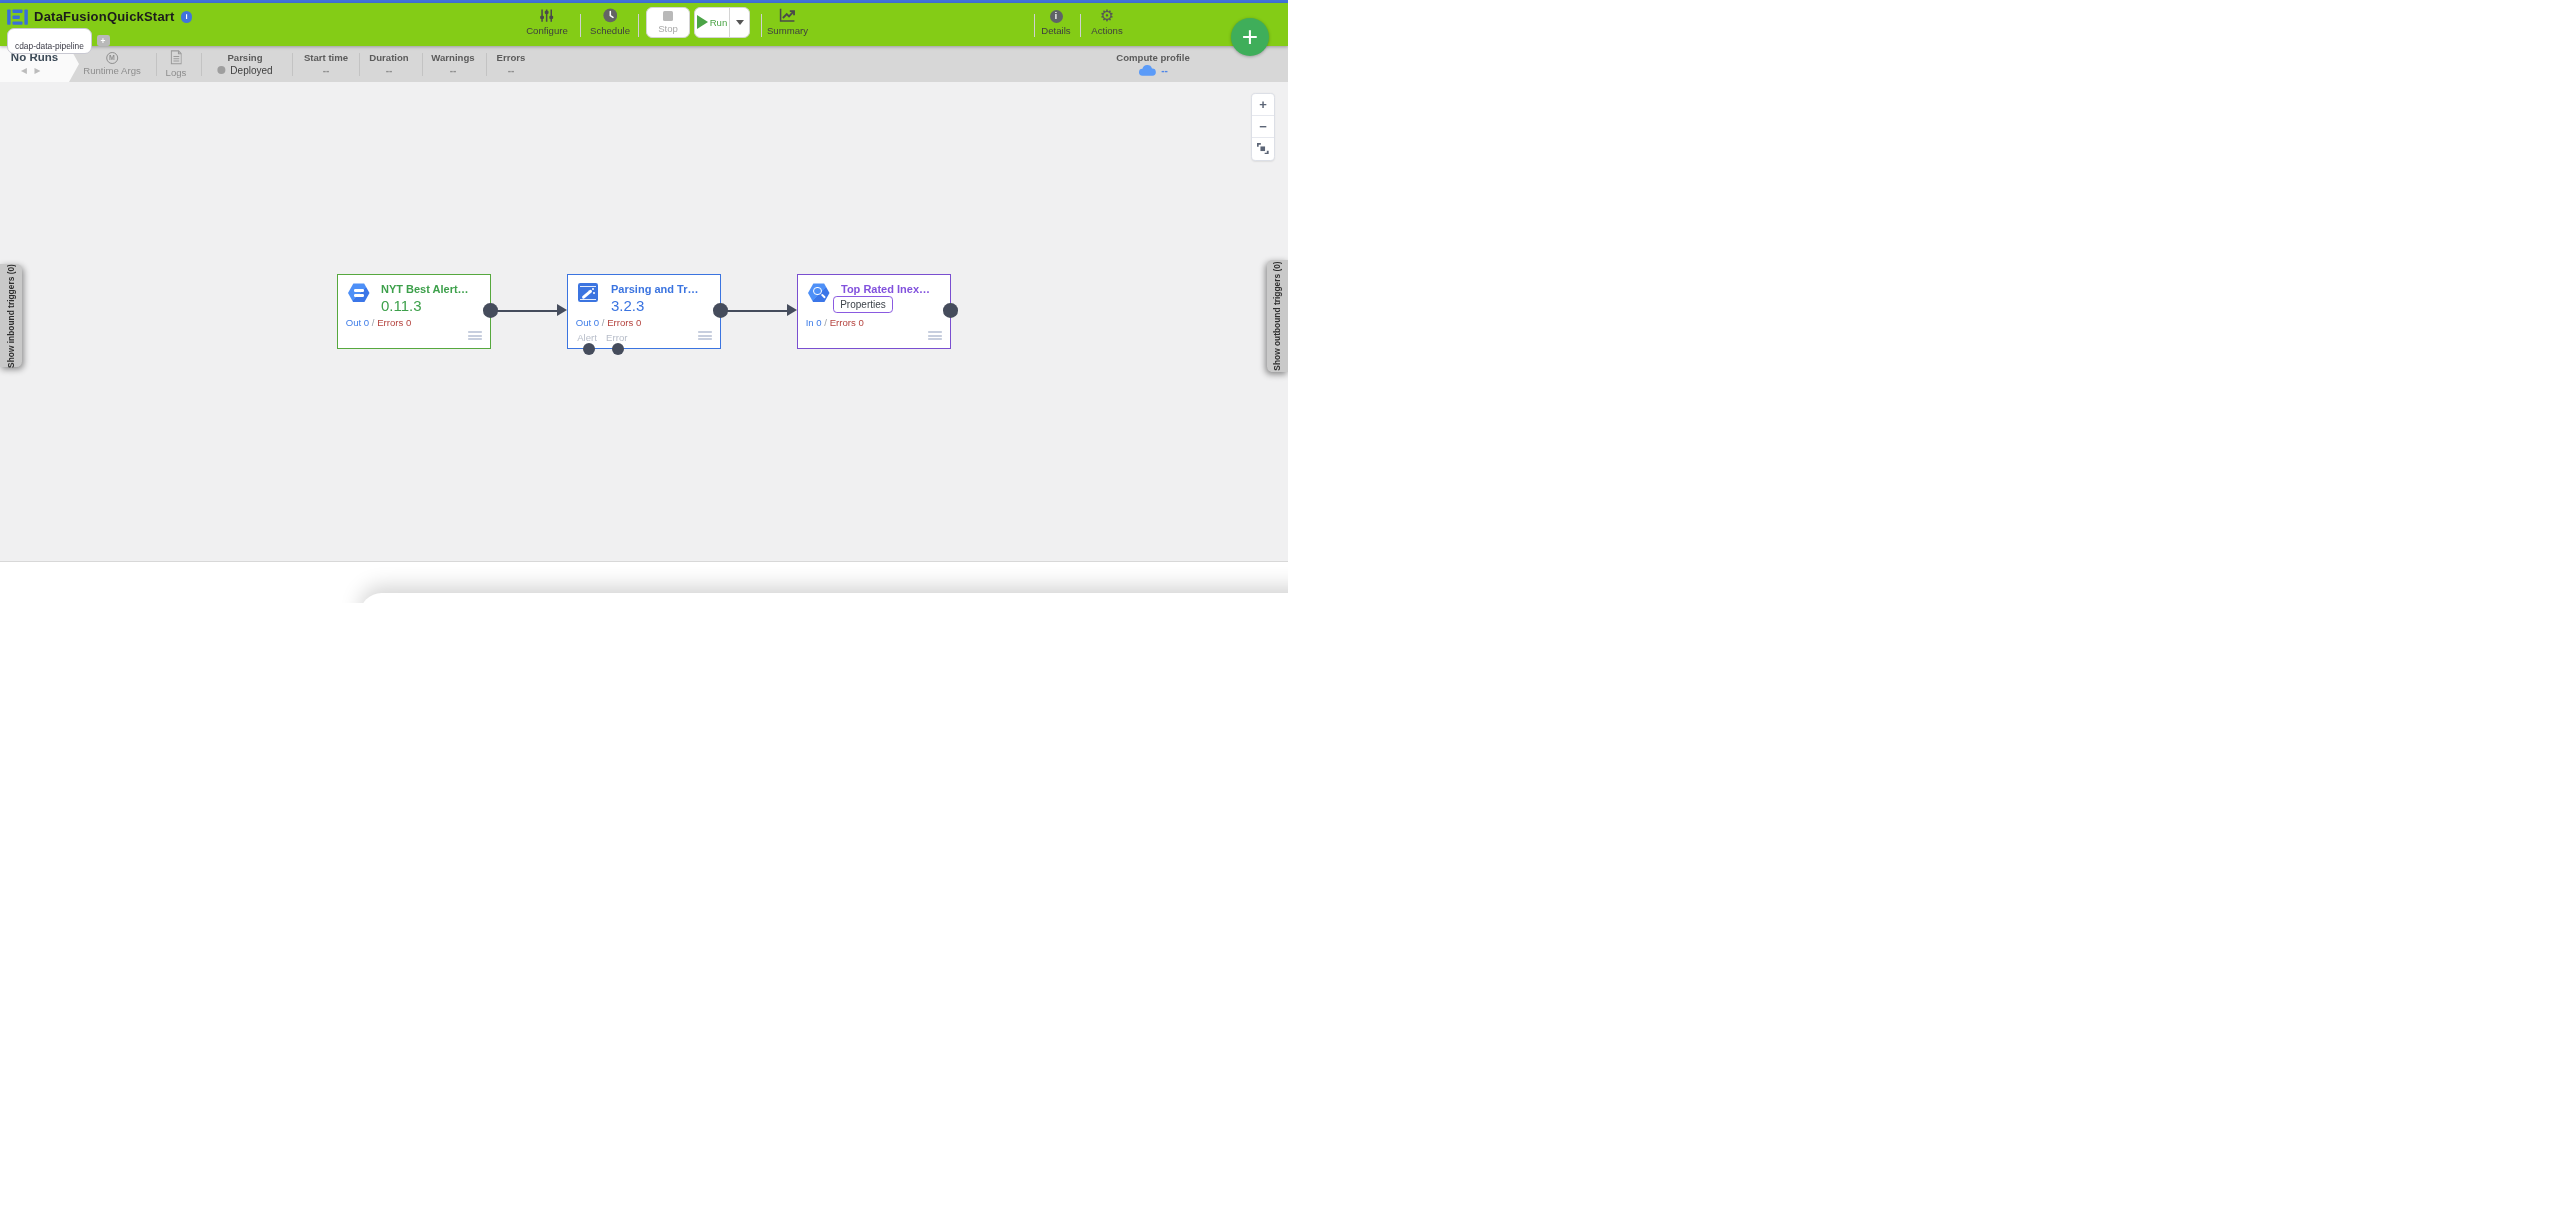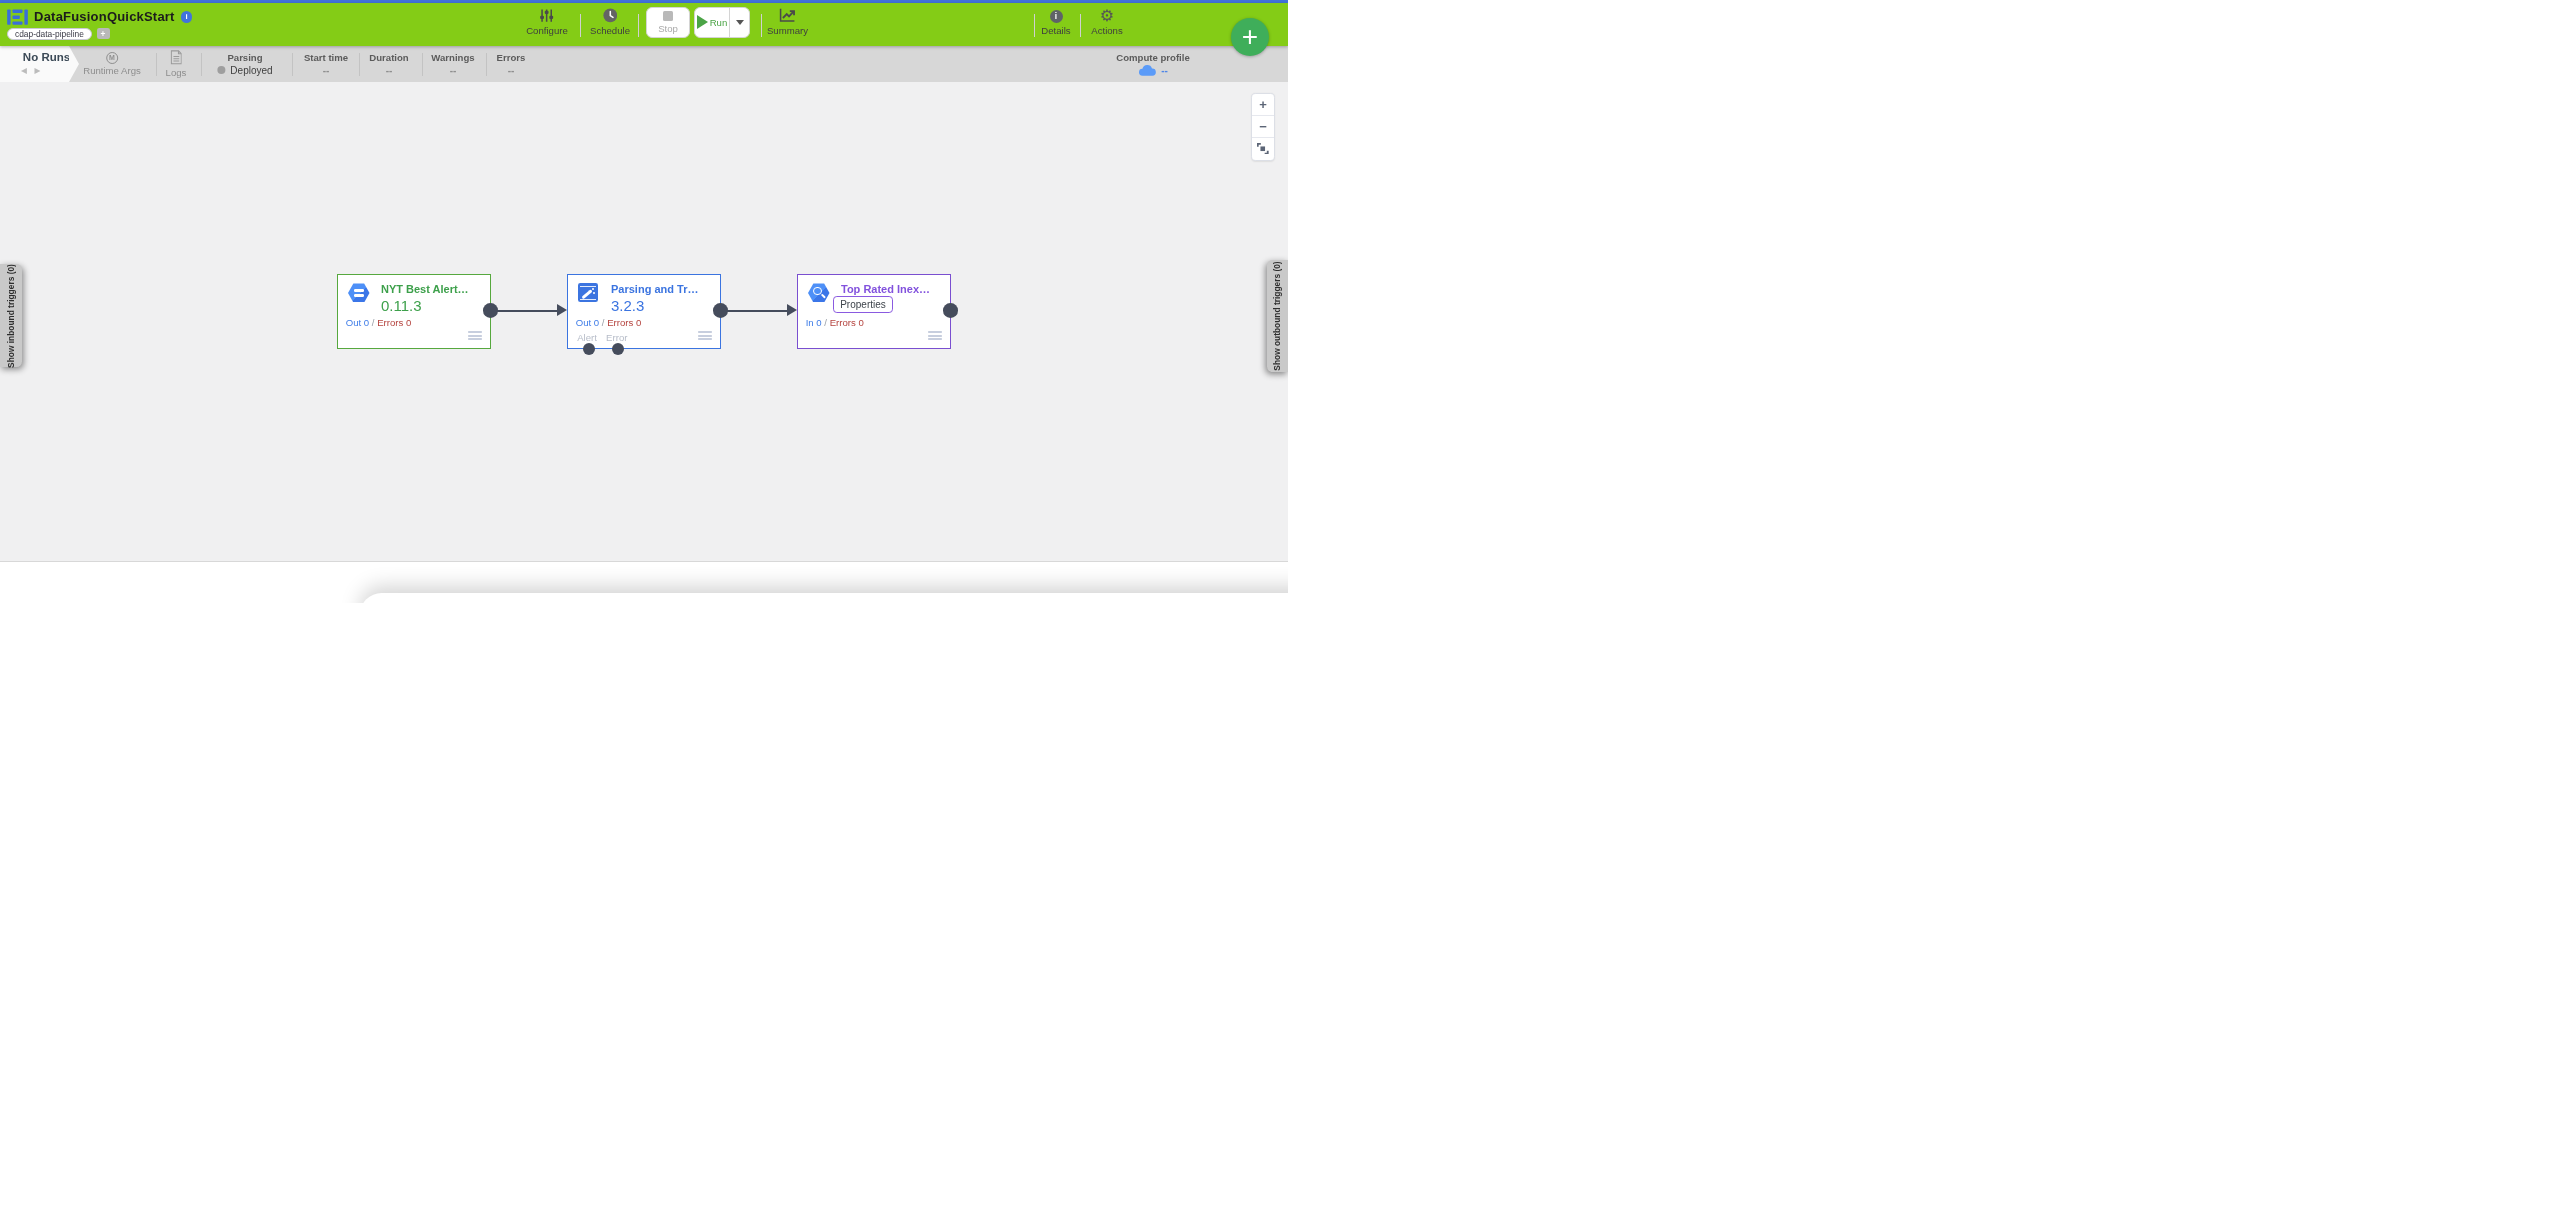--- a/index.html
+++ b/index.html
@@ -11,21 +11,21 @@
   .top-strip { position:absolute; left:0; top:0; right:0; height:3.1px; background:#4272db; }
 
   
   .header { position:absolute; left:0; top:3.1px; right:0; height:43px; background:#84cc16;
             box-shadow:0 0.8px 3.1px rgba(0,0,0,.28); z-index:20; }
   .title-row { position:absolute; left:7px; top:4.6px; display:flex; align-items:center; gap:6.1px; }
   .page-title { font-size:13px; font-weight:bold; color:#1c1c1c; letter-spacing:0.2px; }
   .info-dot { width:11.5px; height:11.5px; border-radius:50%; background:#4273db; color:#fff;
               font-size:7.7px; font-weight:bold; display:flex; align-items:center; justify-content:center; }
   .tag-row { position:absolute; left:7px; top:24.5px; display:flex; align-items:center; gap:4.6px; }
-  .pill { border:0.8px solid #c9c9d2; border-radius:7px; padding:0 7px; height:12.3px; line-height:10.7px;
+  .pill { border:0.8px solid #c9c9d2; border-radius:7px; padding:12px 7px; height:12.3px; line-height:10.7px;
           font-size:8.4px; color:#3a3a46; background:#fff; }
   .tag-add { width:13px; height:11.5px; background:#b9b9b9; border-radius:2.3px; color:#fff;
              font-size:8.4px; font-weight:bold; display:flex; align-items:center; justify-content:center; }
 
   .tb-item { position:absolute; top:4.6px; display:flex; flex-direction:column; align-items:center;
              gap:2.3px; font-size:9.6px; color:#3f3f3f; cursor:pointer; }
   .tb-item .ic { height:15.3px; display:flex; align-items:flex-end; justify-content:center; }
   .tb-sep { position:absolute; top:10.7px; width:0.8px; height:23px; background:#d0d0d0; }
   .gear-glyph { font-size:16px; line-height:15.3px; color:#555; font-family:"DejaVu Sans",sans-serif; }
 
@@ -47,21 +47,21 @@
   .fab { position:absolute; left:1231px; top:18.4px; width:38px; height:38px; border-radius:50%;
          background:#3fae5a; color:#fff; z-index:40; display:flex; align-items:center; justify-content:center;
          font-size:28px; font-weight:300; box-shadow:0 0.8px 3.1px rgba(0,0,0,.3); cursor:pointer; }
 
   
   .runbar { position:absolute; left:0; top:46px; right:0; height:36px; background:#d7d7d7; z-index:10; }
   .noruns { position:absolute; left:0; top:0; width:69px; height:36px; background:#fafafa; }
   .noruns-arrow { position:absolute; left:69px; top:0; width:0; height:0;
                   border-top:18px solid transparent; border-bottom:18px solid transparent;
                   border-left:10px solid #fafafa; }
-  .noruns-label { position:absolute; left:12px; top:4.6px; width:69px; text-align:center;
+  .noruns-label { position:absolute; left:0; top:4.6px; width:69px; text-align:center;
                   font-size:11.5px; font-weight:bold; color:#3c4a57; }
   .noruns-nav { position:absolute; left:0; top:20px; width:69px; text-align:center; color:#bcbcbc;
                 font-size:7.7px; letter-spacing:7.7px; }
   .rb-group { position:absolute; top:0; height:36px; transform:translateX(-50%);
               display:flex; flex-direction:column; align-items:center; justify-content:center; gap:1.5px; }
   .rb-muted { color:#8e8e8e; font-size:9.6px; }
   .rb-head { color:#5b5b5b; font-size:9.6px; font-weight:bold; }
   .rb-val { color:#8f8f8f; font-size:10px; font-weight:bold; }
   .m-circle { width:12.3px; height:12.3px; border:1.2px solid #8f8f8f; border-radius:50%;
               display:flex; align-items:center; justify-content:center; font-size:7px; font-weight:bold; color:#8f8f8f; }

